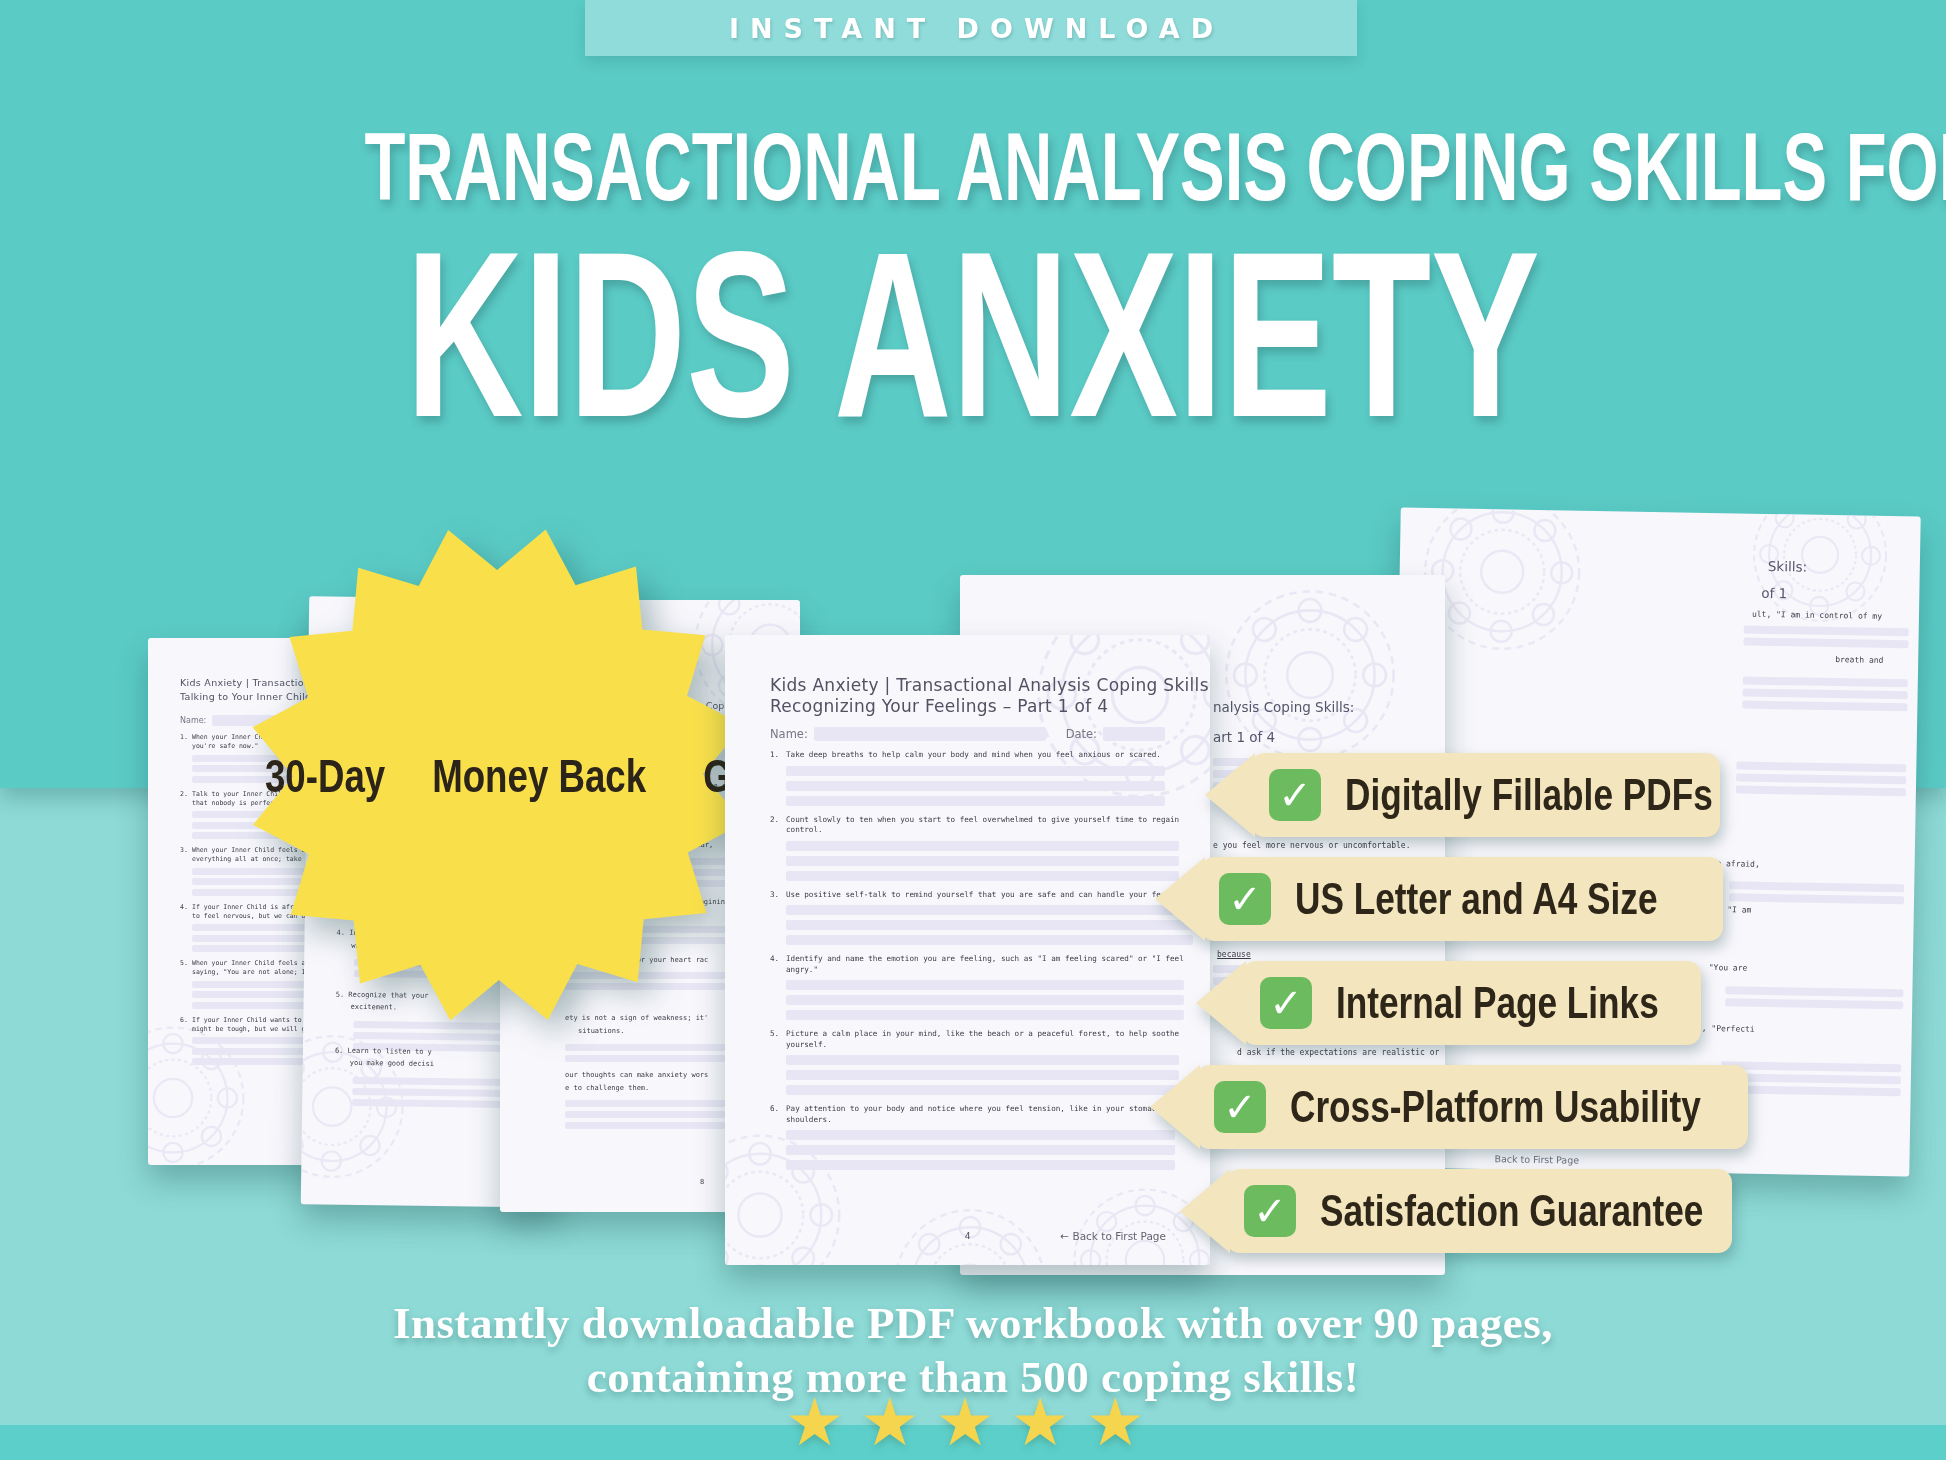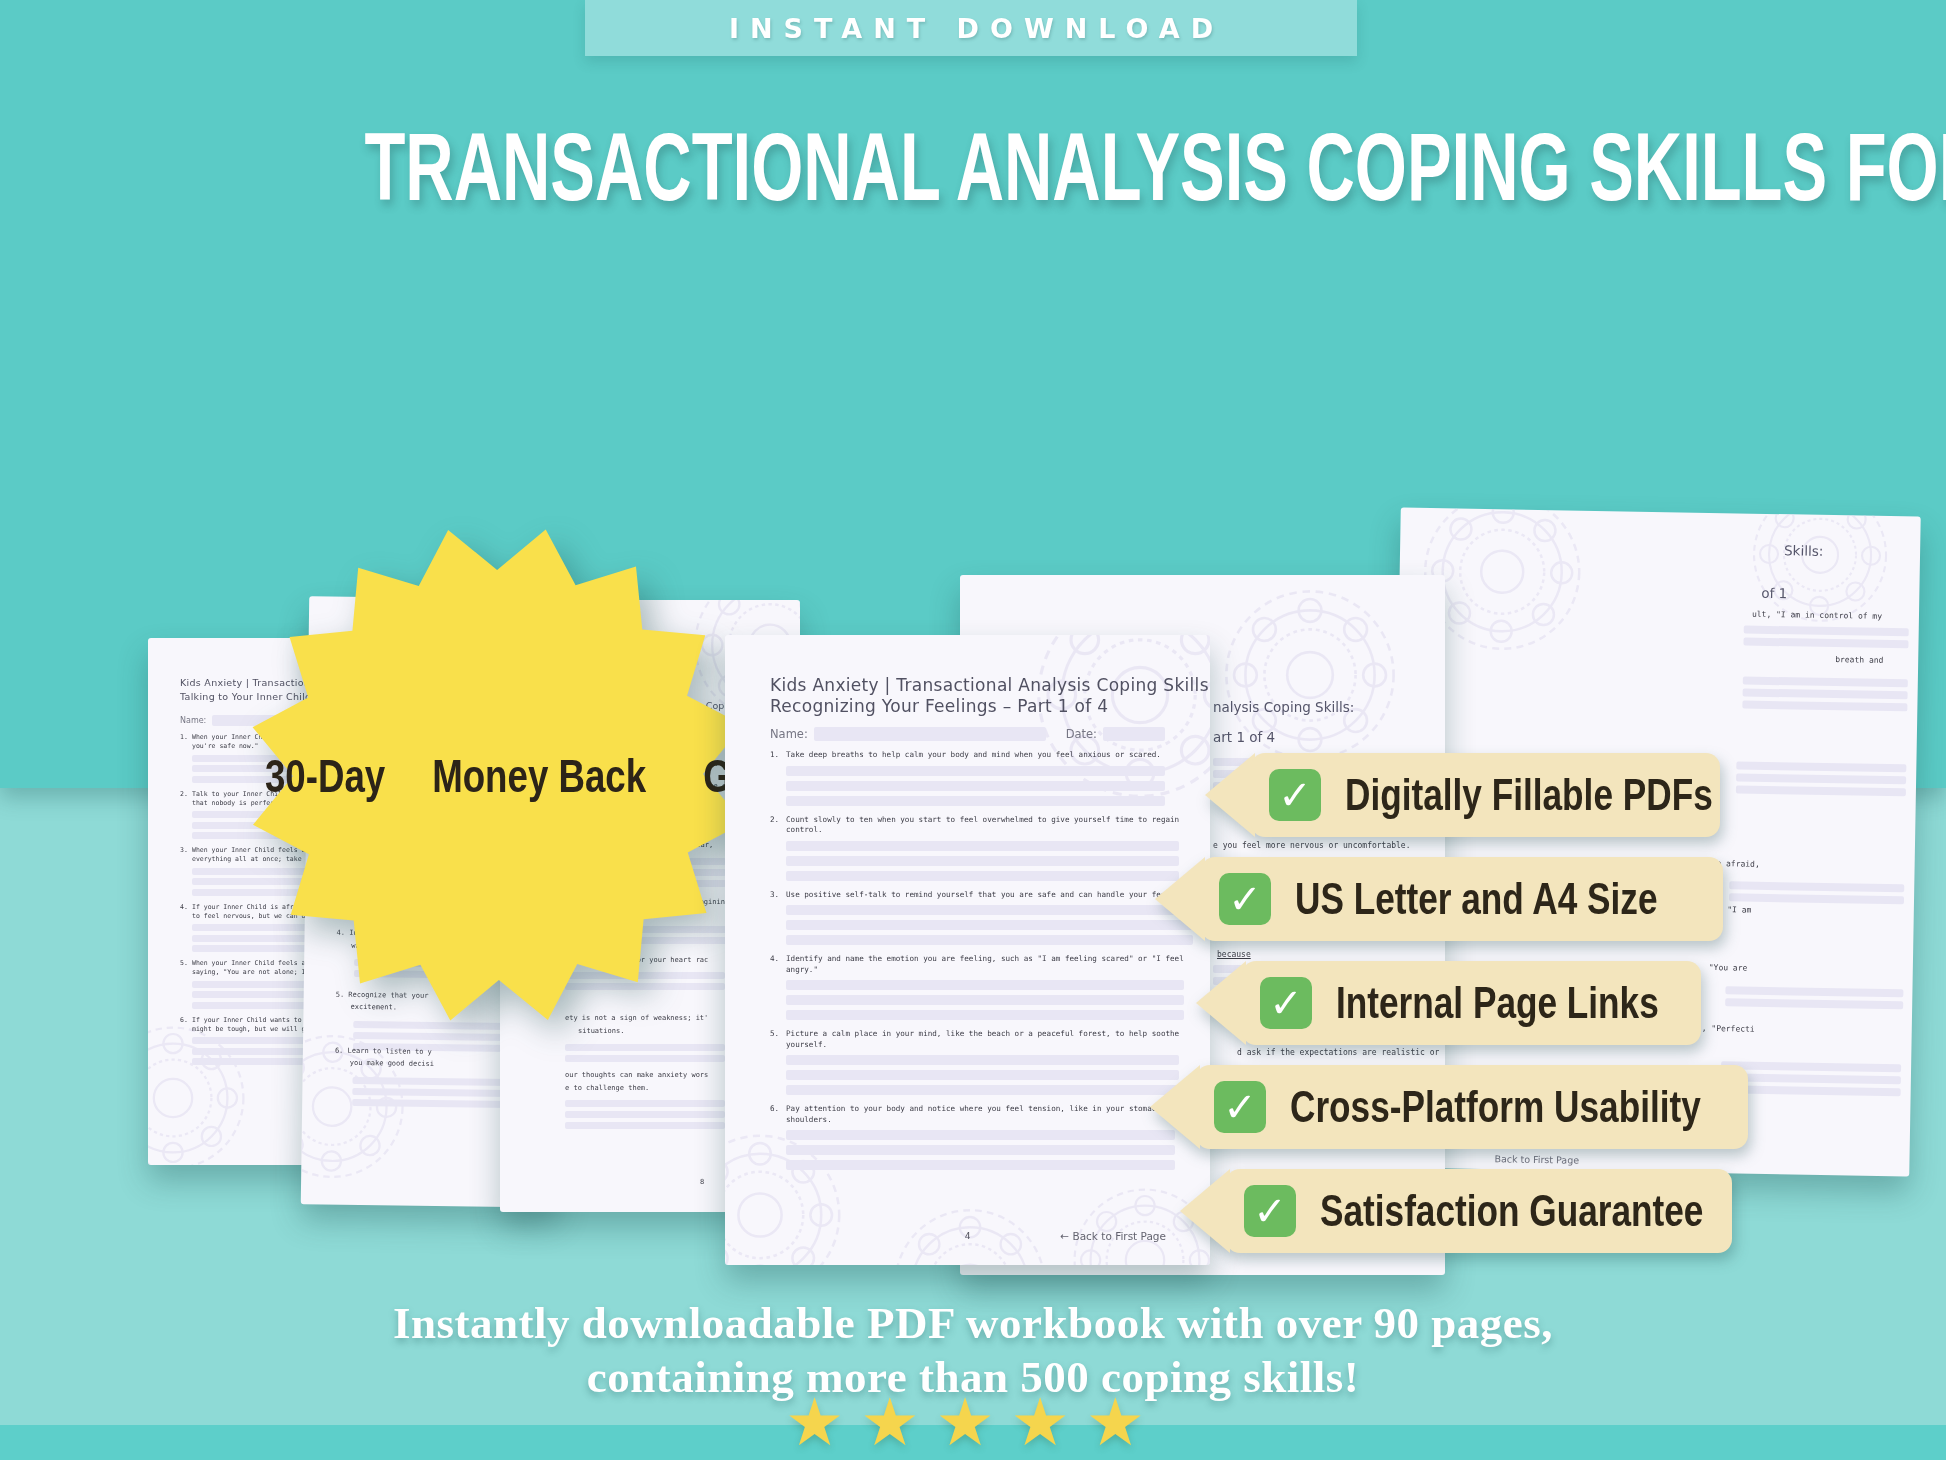--- a/index.html
+++ b/index.html
@@ -84,20 +84,21 @@
 
 <div class="stage">
   <div class="band-top"></div>
   <div class="band-bottom"></div>
 
   <div class="banner">
     <span>INSTANT DOWNLOAD</span>
   </div>
 
   <div class="title1"><span class="cond">TRANSACTIONAL ANALYSIS COPING SKILLS FOR</span></div>
+  <div class="title2"><span class="cond">KIDS ANXIETY</span></div>
 
   <div id="pages">
       <div class="page pg1" style="left: 148px; top: 638px; width: 320px; height: 527px; z-index: 3; transform: rotate(0deg);">
         <svg class="mandala" viewBox="0 0 100 100" fill="none" stroke="#ddd9ee" stroke-width="1.4" style="left: 160px; top: -40px; width: 190px; height: 190px;">
     <circle cx="50" cy="50" r="44" stroke-dasharray="4 3"></circle>
     <circle cx="50" cy="50" r="34"></circle>
     <circle cx="50" cy="50" r="24" stroke-dasharray="2 2"></circle>
     <circle cx="50" cy="50" r="12"></circle>
     <circle cx="84" cy="50" r="6"></circle>
           <circle cx="74" cy="74" r="6"></circle>
@@ -386,21 +387,21 @@
     <circle cx="50" cy="50" r="12"></circle>
     <circle cx="84" cy="50" r="6"></circle>
           <circle cx="74" cy="74" r="6"></circle>
           <circle cx="50" cy="84" r="6"></circle>
           <circle cx="26" cy="74" r="6"></circle>
     <circle cx="16" cy="50" r="6"></circle>
           <circle cx="26" cy="26" r="6"></circle>
           <circle cx="50" cy="16" r="6"></circle>
           <circle cx="74" cy="26" r="6"></circle>
   </svg>
-        <div class="fg fg-s" style="left: 368px; top: 28px; margin-left: 16px;">Skills:</div>
+        <div class="fg fg-s" style="left: 368px; top: 44px;">Skills:</div>
         <div class="fg fg-s" style="left: 362px; top: 71px;">of 1</div>
         <div class="fg fg-m" style="left: 353px; top: 96px;">ult, "I am in control of my</div>
         <div class="fgbars" style="left: 345px; top: 112px; width: 165px;">
           <div class="abar"></div>
           <div class="abar"></div>
         </div>
         <div class="fg fg-m" style="left: 437px; top: 140px;">breath and</div>
         <div class="fgbars" style="left: 345px; top: 163px; width: 165px;">
           <div class="abar"></div>
           <div class="abar"></div>

